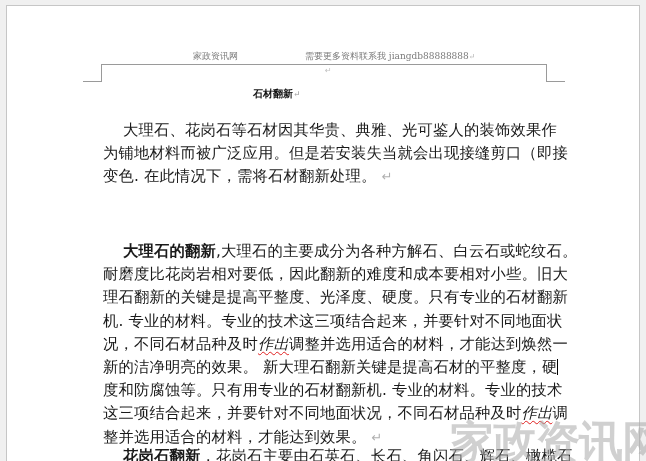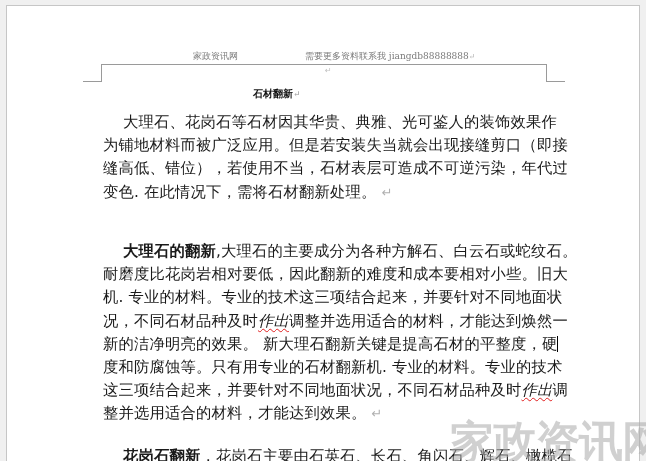--- a/index.html
+++ b/index.html
@@ -34,21 +34,21 @@
   }
   .header-mark {
     position: absolute; left: 226px; top: 66px;
     font-size: 8px; color: #c0c0c0;
   }
   .para {
     position: absolute; left: 103px; width: 446px;
     font-size: 15.3px; line-height: 23.2px; color: #1a1a1a;
     text-align: justify; letter-spacing: 0.2px;
   }
-  .para1 { top: 111px; }
+  .para1 { top: 119px; }
   .para2 { top: 240px; }
   .para3 { top: 445px; }
   .indent { display: inline-block; width: 20px; }
   .bold { font-weight: bold; font-family: "DejaVu Serif", serif; }
   .dbl-underline {
     text-decoration: underline double #3a6cc8;
     text-underline-offset: 2px;
   }
   .wavy-underline {
     text-decoration: underline wavy #e02020;
@@ -78,27 +78,27 @@
 <div class="hline" style="left:83px;top:81px;width:19px;height:1px;"></div>
 <div class="hline" style="left:546px;top:64px;width:1px;height:17px;"></div>
 <div class="hline" style="left:546px;top:81px;width:19px;height:1px;"></div>
 <span class="header-mark pilcrow" style="left:325px;">↵</span>
 
 <div class="title"><span>石材翻新</span><span class="pilcrow">↵</span></div>
 
 <div class="para para1">
   <span class="line"><span class="indent"></span><span>大理石、花岗石等石材因其华贵、典雅、光可鉴人的装饰效果作</span></span>
   <span class="line">为铺地材料而被广泛应用。但是若安装失当就会出现接缝剪口（即接</span>
-  <span class="line">缝高低、错位），若使用不当，石材表层可造成不可逆污染，年代过</span>
   <span class="line"><span>变色. 在此情况下，需将石材翻新处理。</span> <span class="pilcrow">↵</span></span>
 </div>
 
 <div class="para para2">
   <span class="line"><span class="indent"></span><span class="bold">大理石的翻新</span><span>,大理石的主要成分为各种方解石、白云石或蛇纹石。</span></span>
   <span class="line">耐磨度比花岗岩相对要低，因此翻新的难度和成本要相对小些。旧大</span>
+  <span class="line">理石翻新的关键是提高平整度、光泽度、硬度。只有专业的石材翻新</span>
   <span class="line">机. 专业的材料。专业的技术这三项结合起来，并要针对不同地面状</span>
   <span class="line"><span>况，不同石材品种及时</span><span class="wavy-underline">作出</span><span>调整并选用适合的材料，才能达到焕然一</span></span>
   <span class="line"><span>新的洁净明亮的效果。   新大理石翻新关键是提高石材的平整度，硬</span><span class="cursor"></span></span>
   <span class="line">度和防腐蚀等。只有用专业的石材翻新机. 专业的材料。专业的技术</span>
   <span class="line"><span>这三项结合起来，并要针对不同地面状况，不同石材品种及时</span><span class="wavy-underline">作出</span><span>调</span></span>
   <span class="line"><span>整并选用适合的材料，才能达到效果。</span> <span class="pilcrow">↵</span></span>
 </div>
 
 <div class="para para3">
   <span class="line"><span class="indent"></span><span class="bold">花岗石翻新</span><span>，花岗石主要由石英石、长石、角闪石、辉石、橄榄石</span></span>

